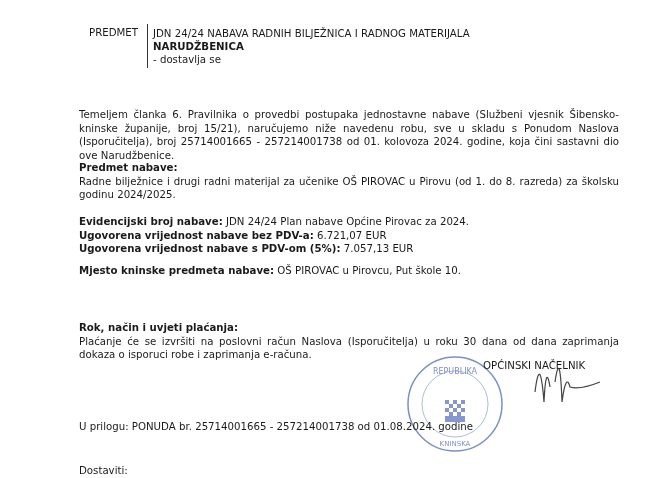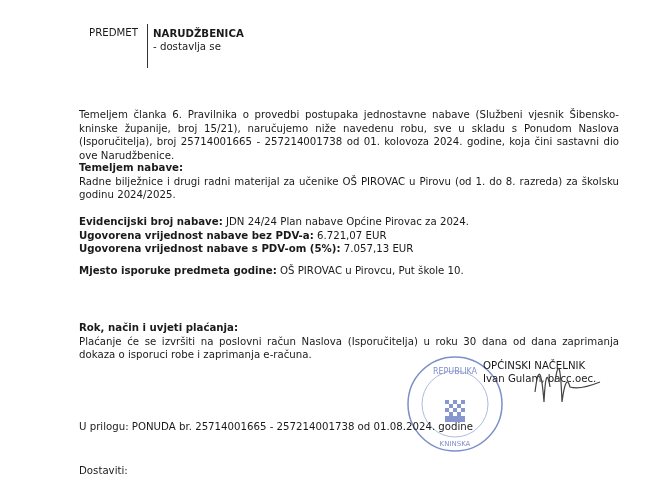--- a/index.html
+++ b/index.html
@@ -15,39 +15,40 @@
   .stamp { left:405px; top:354px; width:100px; height:100px; }
   .sigtitle { left:483px; top:359px; line-height:13px; text-align:left; }
   .sig { left:530px; top:342px; width:80px; height:80px; }
 </style>
 </head>
 <body>
 
 <div class="abs label-predmet">PREDMET</div>
 <div class="abs vline"></div>
 <div class="abs subject">
+  <div>JDN 24/24 NABAVA RADNIH BILJEŽNICA I RADNOG MATERIJALA</div>
   <div class="bold">NARUDŽBENICA</div>
   <div>- dostavlja se</div>
 </div>
 
 <div class="abs para" style="top:88px;margin-top:20px;">Temeljem članka 6. Pravilnika o provedbi postupaka jednostavne nabave (Službeni vjesnik Šibensko-kninske županije, broj 15/21), naručujemo niže navedenu robu, sve u skladu s Ponudom Naslova (Isporučitelja), broj 25714001665 - 257214001738 od 01. kolovoza 2024. godine, koja čini sastavni dio ove Narudžbenice.</div>
 
 <div class="abs para" style="top:161px;">
-  <div class="bold">Temeljem nabave:</div>
+  <div class="bold">Predmet nabave:</div>
   <div>Radne bilježnice i drugi radni materijal za učenike OŠ PIROVAC u Pirovu (od 1. do 8. razreda) za školsku godinu 2024/2025.</div>
 </div>
 
 <div class="abs line" style="top:215px;">
   <div><span class="bold">Evidencijski broj nabave:</span><span> JDN 24/24 Plan nabave Općine Pirovac za 2024.</span></div>
   <div><span class="bold">Ugovorena vrijednost nabave bez PDV-a:</span><span> 6.721,07 EUR</span></div>
   <div><span class="bold">Ugovorena vrijednost nabave s PDV-om (5%):</span><span> 7.057,13 EUR</span></div>
 </div>
 
 <div class="abs line" style="top:264px;">
-  <div><span class="bold">Mjesto isporuke predmeta godine:</span><span> OŠ PIROVAC u Pirovcu, Put škole 10.</span></div>
+  <div><span class="bold">Mjesto kninske predmeta nabave:</span><span> OŠ PIROVAC u Pirovcu, Put škole 10.</span></div>
 </div>
 
 <div class="abs para" style="top:321px;">
   <div class="bold">Rok, način i uvjeti plaćanja:</div>
   <div>Plaćanje će se izvršiti na poslovni račun Naslova (Isporučitelja) u roku 30 dana od dana zaprimanja dokaza o isporuci robe i zaprimanja e-računa.</div>
 </div>
 
 <svg class="abs stamp" viewBox="0 0 100 100">
   <circle cx="50" cy="50" r="47" fill="none" stroke="#7d8fc9" stroke-width="1.5"></circle>
   <circle cx="50" cy="50" r="33" fill="none" stroke="#9aa8d6" stroke-width="0.8"></circle>
@@ -63,21 +64,20 @@
     <rect x="40" y="58" width="4" height="4"></rect>
       <rect x="48" y="58" width="4" height="4"></rect>
       <rect x="56" y="58" width="4" height="4"></rect>
   </g>
   <text x="50" y="20" font-size="8" fill="#7d8fc9" text-anchor="middle" font-family="DejaVu Sans, sans-serif">REPUBLIKA</text>
   <text x="50" y="92" font-size="7" fill="#7d8fc9" text-anchor="middle" font-family="DejaVu Sans, sans-serif">KNINSKA</text>
 </svg>
 
 <div class="abs sigtitle">
   <div>OPĆINSKI NAČELNIK</div>
-  <div>Ivan Gulam, bacc.oec.</div>
 </div>
 
 <svg class="abs sig" viewBox="0 0 80 80">
   <path d="M5 50 Q10 10 14 60 Q16 20 20 45 M25 40 Q30 5 32 60 Q36 30 40 45 Q50 48 70 40" fill="none" stroke="#444" stroke-width="1.2"></path>
 </svg>
 
 <div class="abs line" style="top:420px;">U prilogu: PONUDA br. 25714001665 - 257214001738 od 01.08.2024. godine</div>
 <div class="abs line" style="top:464px;">Dostaviti:</div>
 
 </body></html>

